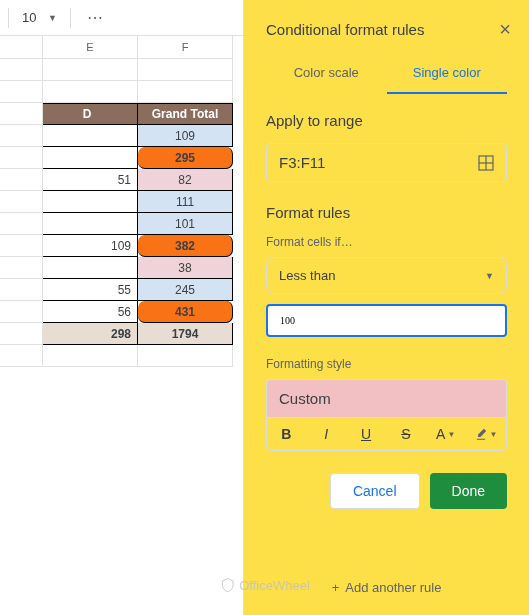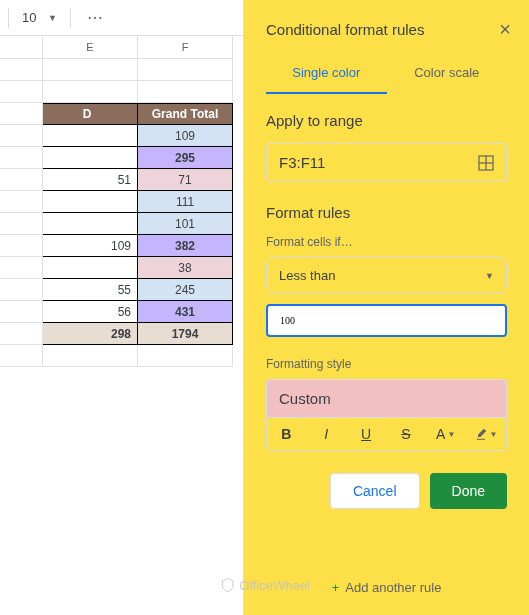--- a/index.html
+++ b/index.html
@@ -27,21 +27,21 @@
 .cell-f { width: 95px; }
 
 .blank-row { display: flex; height: 22px; }
 .blank-row .bcell { border-right: 1px solid #e0e0e0; border-bottom: 1px solid #e0e0e0; width: 95px; }
 
 .hdr-d { background: #8a6d5c; color: #fff; font-weight: bold; border-top: 1px solid #000; }
 .hdr-gt { background: #8a6d5c; color: #fff; font-weight: bold; border-top: 1px solid #000; }
 .bold { font-weight: bold; }
 
 .bg-blue { background: #d4e3f3; }
-.bg-green { background: #c4b5fd; }
+.bg-green { background: #f97316; border-radius: 7px; }
 .bg-pink { background: #efd3da; }
 .bg-tan { background: #e8ddd3; }
 .bg-white { background: #fff; }
 
 
 .panel { position: absolute; right: 0; top: 0; width: 286px; height: 615px; background: #fde047; border-left: 1px solid #dadce0; padding: 0; }
 .panel-header { display: flex; align-items: center; justify-content: space-between; padding: 18px 18px 14px 22px; }
 .panel-title { font-size: 15px; color: #3c4043; }
 .close-x { font-size: 20px; color: #5f6368; cursor: pointer; font-weight: 300; }
 
@@ -126,21 +126,21 @@
         <div class="cell cell-f bg-blue">109</div>
       </div>
       <div class="row">
         <div style="width: 43px; border-right: 1px solid rgb(224, 224, 224); border-bottom: 1px solid rgb(224, 224, 224);"></div>
         <div class="cell cell-e bg-white"></div>
         <div class="cell cell-f bg-green bold">295</div>
       </div>
       <div class="row">
         <div style="width: 43px; border-right: 1px solid rgb(224, 224, 224); border-bottom: 1px solid rgb(224, 224, 224);"></div>
         <div class="cell cell-e bg-white">51</div>
-        <div class="cell cell-f bg-pink">71</div>
+        <div class="cell cell-f bg-pink">82</div>
       </div>
       <div class="row">
         <div style="width: 43px; border-right: 1px solid rgb(224, 224, 224); border-bottom: 1px solid rgb(224, 224, 224);"></div>
         <div class="cell cell-e bg-white"></div>
         <div class="cell cell-f bg-blue">111</div>
       </div>
       <div class="row">
         <div style="width: 43px; border-right: 1px solid rgb(224, 224, 224); border-bottom: 1px solid rgb(224, 224, 224);"></div>
         <div class="cell cell-e bg-white"></div>
         <div class="cell cell-f bg-blue">101</div>
@@ -179,22 +179,22 @@
   </div>
 </div>
 
 <div class="panel">
   <div class="panel-header">
     <div class="panel-title">Conditional format rules</div>
     <div class="close-x">×</div>
   </div>
 
   <div class="tabs">
+    <div class="tab">Color scale</div>
     <div class="tab active">Single color</div>
-    <div class="tab">Color scale</div>
   </div>
 
   <div class="panel-body">
     <div class="section-label">Apply to range</div>
     <div class="range-box">
       <span>F3:F11</span>
       <span class="grid-icon">
         <svg viewBox="0 0 16 16">
             <rect x="1" y="1" width="14" height="14" fill="none" stroke="#5f6368" stroke-width="1.2"></rect>
             <line x1="1" y1="8" x2="15" y2="8" stroke="#5f6368" stroke-width="1.2"></line>

